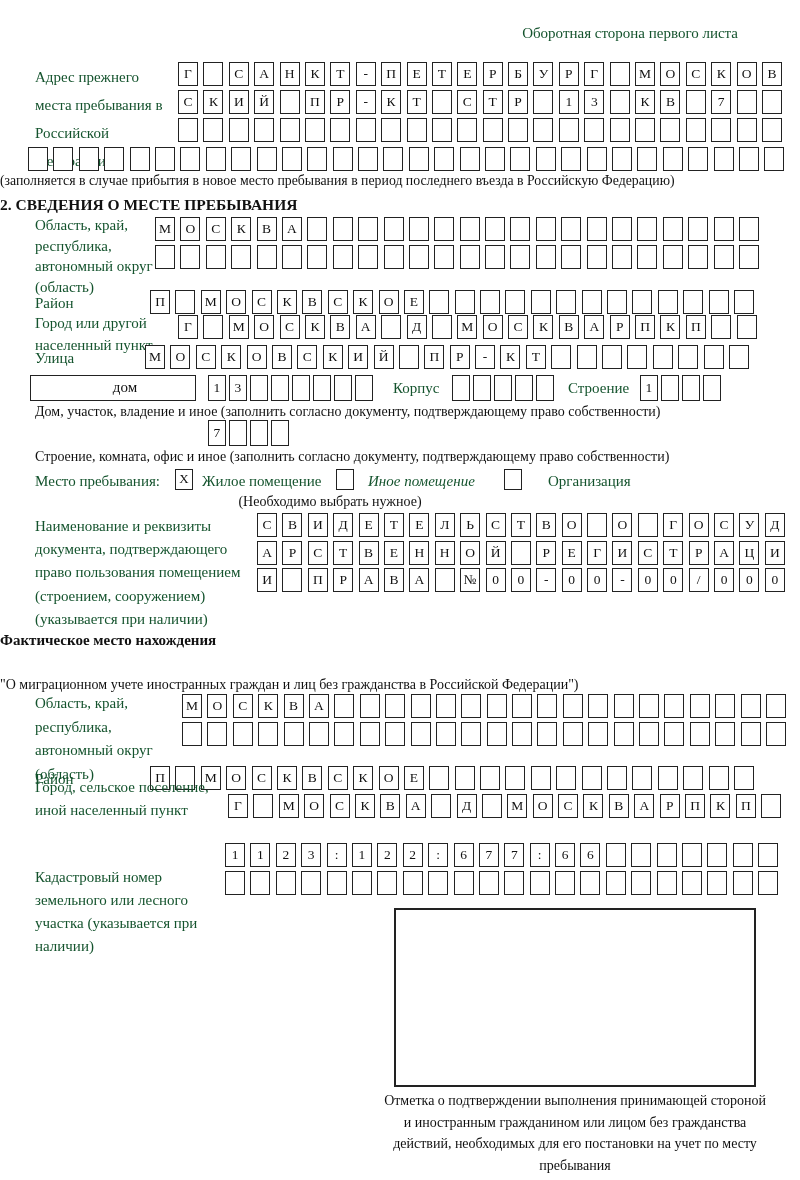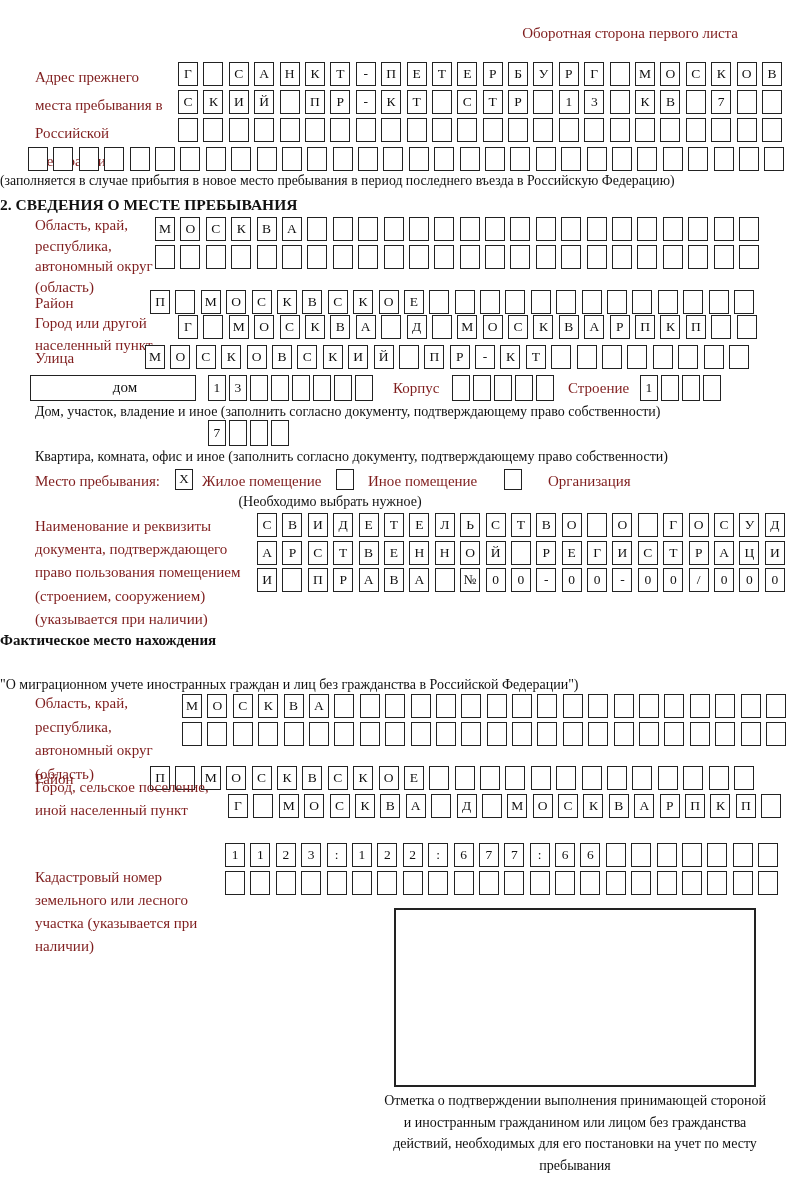--- a/index.html
+++ b/index.html
@@ -1,20 +1,20 @@
 <!DOCTYPE html>
 <html><head>
 <meta charset="utf-8">
 <style>
   html,body{margin:0;padding:0;background:#fff;}
   #page{
     position:relative;width:800px;height:1180px;background:#fff;overflow:hidden;
     font-family:"Liberation Serif","DejaVu Serif",serif;color:#111;
   }
-  .lbl{position:absolute;font-size:15px;line-height:22px;color:#7f1d1d;}
+  .lbl{position:absolute;font-size:15px;line-height:22px;color:#14532d;}
   .row{position:absolute;white-space:nowrap;}
   .cell{
     display:inline-block;box-sizing:border-box;width:20px;height:24px;
     border:1.6px solid #222;margin-right:5.4px;text-align:center;
     font-size:13.5px;line-height:21px;vertical-align:top;background:#fff;
   }
   .cells-sm .cell{width:17.5px;height:26px;margin-right:3.5px;line-height:23px;}
   .widebox{
     position:absolute;box-sizing:border-box;border:1.7px solid #222;width:166px;height:26px;
     text-align:center;font-size:15px;line-height:23px;background:#fff;
@@ -59,27 +59,27 @@
 
   <div class="widebox" style="top:375px;left:30px;padding-left:24px;">дом</div>
   <div class="row cells-sm" style="top:375px;left:208px;"><span class="cell">1</span><span class="cell">3</span><span class="cell"></span><span class="cell"></span><span class="cell"></span><span class="cell"></span><span class="cell"></span><span class="cell"></span></div>
   <div class="lbl" style="top:377px;left:393px;">Корпус</div>
   <div class="row cells-sm" style="top:375px;left:452px;"><span class="cell"></span><span class="cell"></span><span class="cell"></span><span class="cell"></span><span class="cell"></span></div>
   <div class="lbl" style="top:377px;left:568px;">Строение</div>
   <div class="row cells-sm" style="top:375px;left:640px;"><span class="cell">1</span><span class="cell"></span><span class="cell"></span><span class="cell"></span></div>
   <div class="note" style="top:404px;left:35px;font-size:14px;">Дом, участок, владение и иное (заполнить согласно документу, подтверждающему право собственности)</div>
 
   <div class="row cells-sm" style="top:420px;left:208px;"><span class="cell">7</span><span class="cell"></span><span class="cell"></span><span class="cell"></span></div>
-  <div class="note" style="top:449px;left:35px;font-size:14px;">Квартира, комната, офис и иное (заполнить согласно документу, подтверждающему право собственности)</div>
+  <div class="note" style="top:449px;left:35px;font-size:14px;">Строение, комната, офис и иное (заполнить согласно документу, подтверждающему право собственности)</div>
 
   <div class="lbl" style="top:470px;left:35px;">Место пребывания:</div>
   <div class="checkbox" style="top:469px;left:175px;">Х</div>
   <div class="lbl" style="top:470px;left:202px;">Жилое помещение</div>
   <div class="checkbox" style="top:469px;left:336px;"></div>
-  <div class="lbl" style="top:470px;left:368px;">Иное помещение</div>
+  <div class="lbl" style="top:470px;left:368px;font-style:italic;">Иное помещение</div>
   <div class="checkbox" style="top:469px;left:504px;"></div>
   <div class="lbl" style="top:470px;left:548px;">Организация</div>
   <div class="note" style="top:494px;left:180px;width:300px;text-align:center;font-size:14px;">(Необходимо выбрать нужное)</div>
 
   <div class="lbl" style="top:515px;left:35px;width:218px;line-height:23.2px;">Наименование и реквизиты документа, подтверждающего право пользования помещением (строением, сооружением) (указывается при наличии)</div>
   <div class="row" style="top:513px;left:257px;"><span class="cell">С</span><span class="cell">В</span><span class="cell">И</span><span class="cell">Д</span><span class="cell">Е</span><span class="cell">Т</span><span class="cell">Е</span><span class="cell">Л</span><span class="cell">Ь</span><span class="cell">С</span><span class="cell">Т</span><span class="cell">В</span><span class="cell">О</span><span class="cell"></span><span class="cell">О</span><span class="cell"></span><span class="cell">Г</span><span class="cell">О</span><span class="cell">С</span><span class="cell">У</span><span class="cell">Д</span></div>
   <div class="row" style="top:541px;left:257px;"><span class="cell">А</span><span class="cell">Р</span><span class="cell">С</span><span class="cell">Т</span><span class="cell">В</span><span class="cell">Е</span><span class="cell">Н</span><span class="cell">Н</span><span class="cell">О</span><span class="cell">Й</span><span class="cell"></span><span class="cell">Р</span><span class="cell">Е</span><span class="cell">Г</span><span class="cell">И</span><span class="cell">С</span><span class="cell">Т</span><span class="cell">Р</span><span class="cell">А</span><span class="cell">Ц</span><span class="cell">И</span></div>
   <div class="row" style="top:568px;left:257px;"><span class="cell">И</span><span class="cell"></span><span class="cell">П</span><span class="cell">Р</span><span class="cell">А</span><span class="cell">В</span><span class="cell">А</span><span class="cell"></span><span class="cell">№</span><span class="cell">0</span><span class="cell">0</span><span class="cell">-</span><span class="cell">0</span><span class="cell">0</span><span class="cell">-</span><span class="cell">0</span><span class="cell">0</span><span class="cell">/</span><span class="cell">0</span><span class="cell">0</span><span class="cell">0</span></div>
 
   <div class="title center" style="top:632px;position:absolute;font-size:15px;">Фактическое место нахождения</div>

